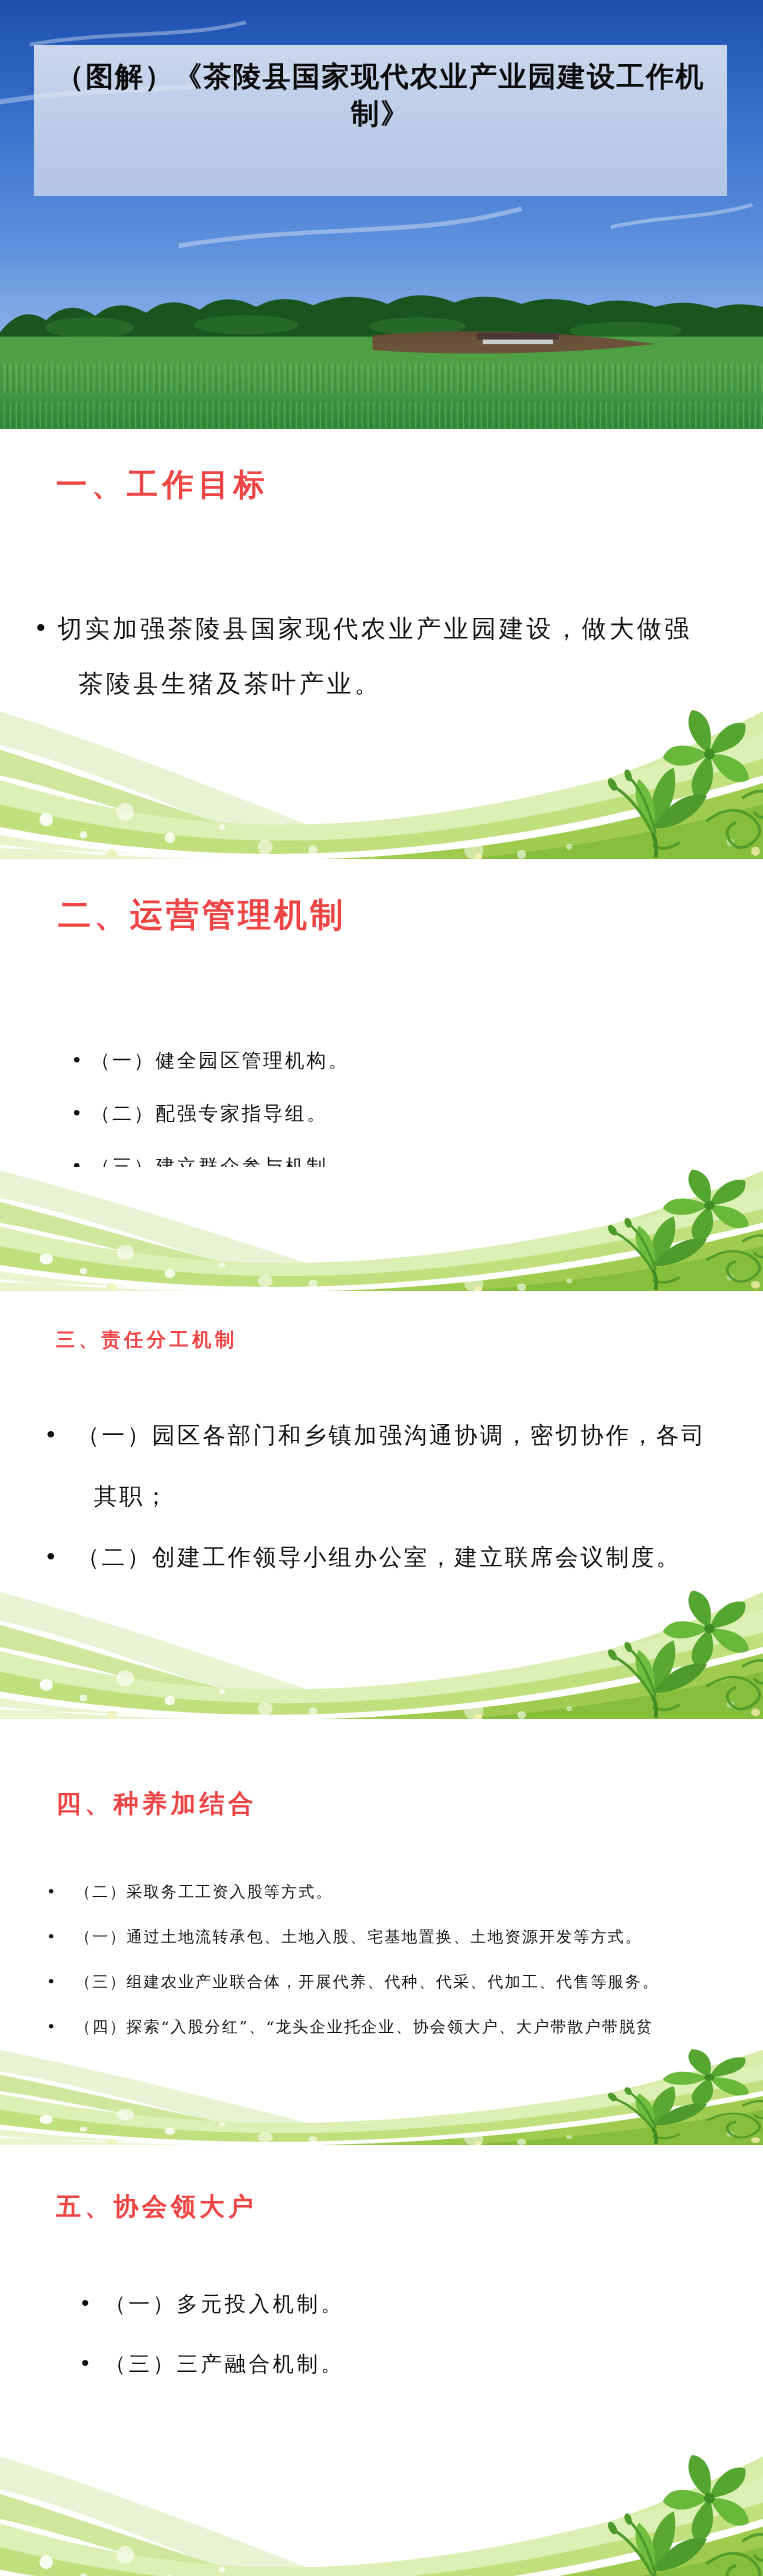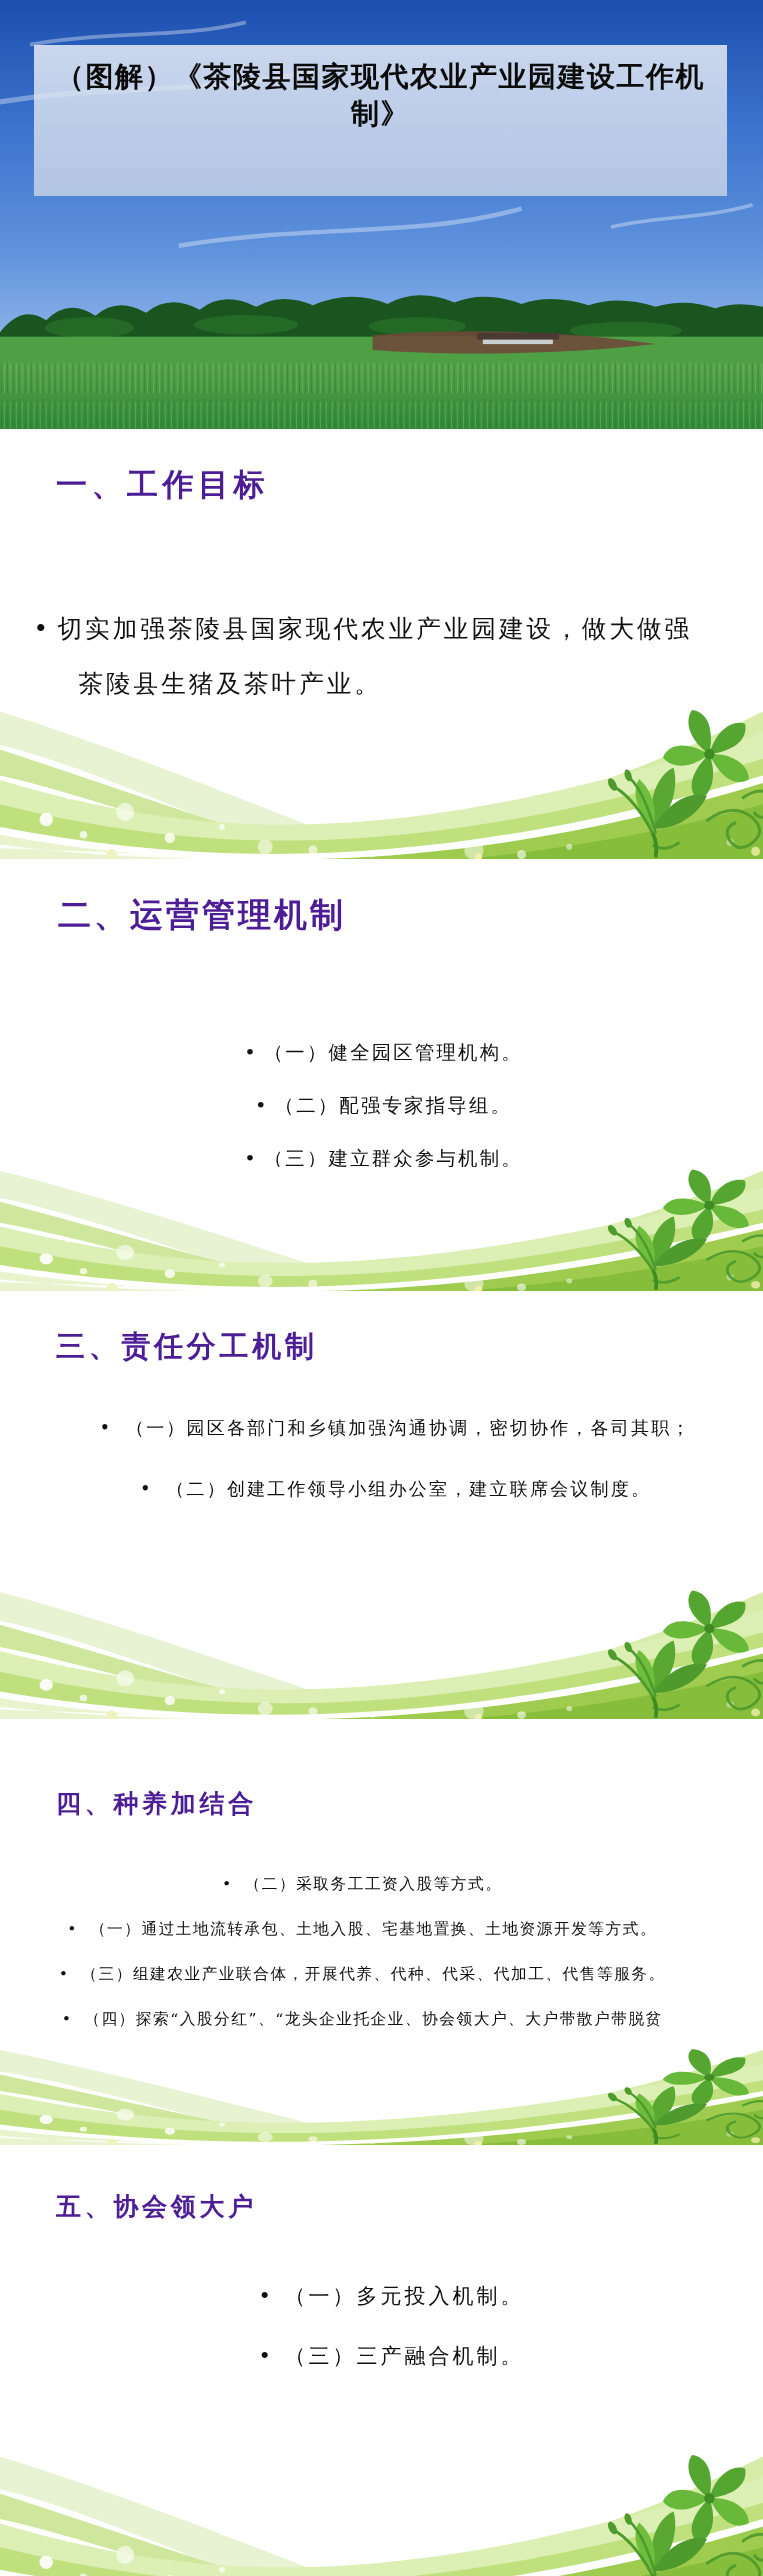--- a/index.html
+++ b/index.html
@@ -38,51 +38,51 @@
     text-align: center;
     color: #0b0b0b;
   }
 
   
   .sec-heading {
     position: absolute;
     margin: 0;
     font-family: "Liberation Sans", sans-serif;
     font-weight: bold;
-    color: #4c1d95;
+    color: #ef4444;
     white-space: nowrap;
   }
   .h1s { left: 56px; top: 464px;  font-size: 31px; letter-spacing: 4.5px; }
   .h2s { left: 58px; top: 893px; font-size: 33px; letter-spacing: 3px; }
-  .h3s { left: 56px; top: 1327px; font-size: 29px; letter-spacing: 3.7px; }
+  .h3s { left: 56px; top: 1327px; font-size: 19px; letter-spacing: 3.7px; }
   .h4s { left: 56px; top: 1787px; font-size: 25px; letter-spacing: 3.7px; }
   .h5s { left: 56px; top: 2190px; font-size: 25px; letter-spacing: 3.7px; }
 
   
   .body-text, .bullet-list {
     position: absolute;
     font-family: "DejaVu Serif", serif;
     color: #101010;
   }
-  .bullet-list { list-style: none; margin: 5px; padding: 0; text-align: center; }
+  .bullet-list { list-style: none; margin: 13px; padding: 0; }
   .mk { display: inline-block; }
 
   .p1 {
     left: 56px; top: 601px; width: 634px;
     font-size: 24.6px; line-height: 55px; letter-spacing: 3px;
     padding-left: 22.4px; text-indent: -22.4px;
     margin: 0;
   }
   .p1 .mk { margin-right: 1.5px; }
 
   .list2 { left: 58px; top: 1035px; width: 641px; font-size: 19.4px; letter-spacing: 2.2px; }
   .list2 li { line-height: 25px; margin-bottom: 28px; }
   .list2 .mk { margin-right: 6px; }
 
-  .list3 { left: 72px; top: 1392px; width: 656px; font-size: 18px; letter-spacing: 2.2px; }
+  .list3 { left: 56px; top: 1392px; width: 656px; font-size: 23px; letter-spacing: 2.2px; }
   .list3 li { line-height: 61px; padding-left: 25px; text-indent: -25px; }
   .list3 .mk { margin-right: 7.5px; }
 
   .list4 { left: 56px; top: 1856px; width: 619px; font-size: 15.7px; letter-spacing: 1.5px; }
   .list4 li { line-height: 45px; padding-left: 22.4px; text-indent: -22.4px; }
   .list4 .mk { margin-right: 6px; }
 
   .list5 { left: 66px; top: 2278px; width: 641px; font-size: 21px; letter-spacing: 3px; }
   .list5 li { line-height: 27px; margin-bottom: 33px; }
   .list5 .mk { margin-right: 10.4px; }

